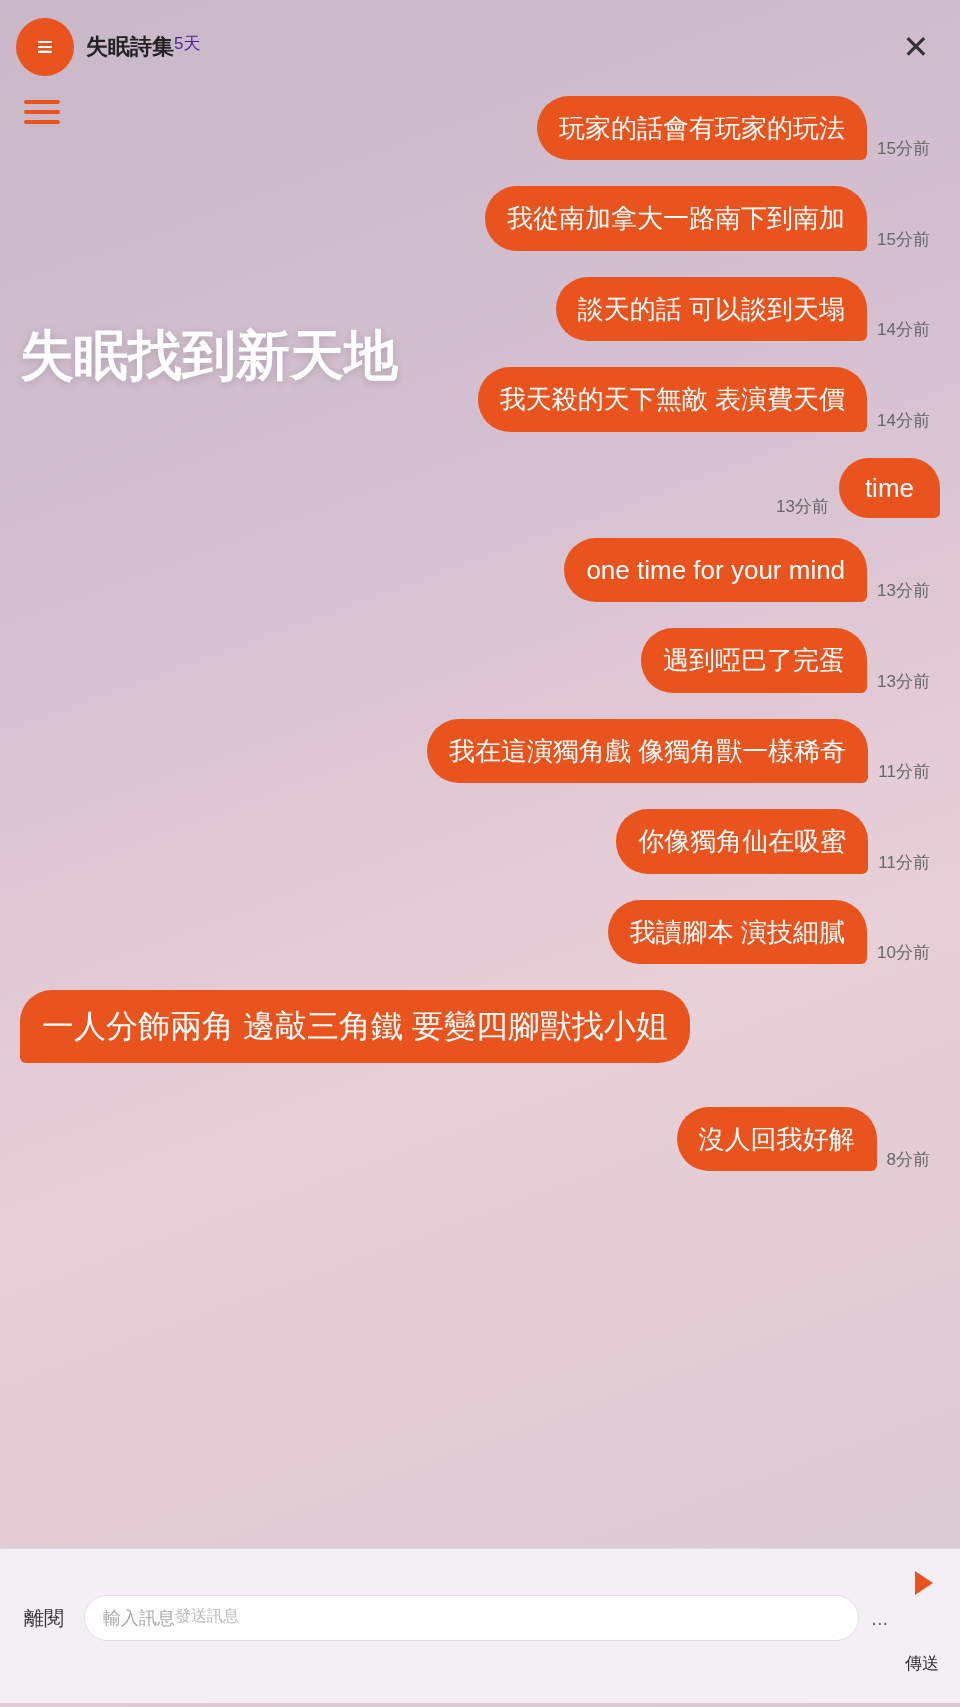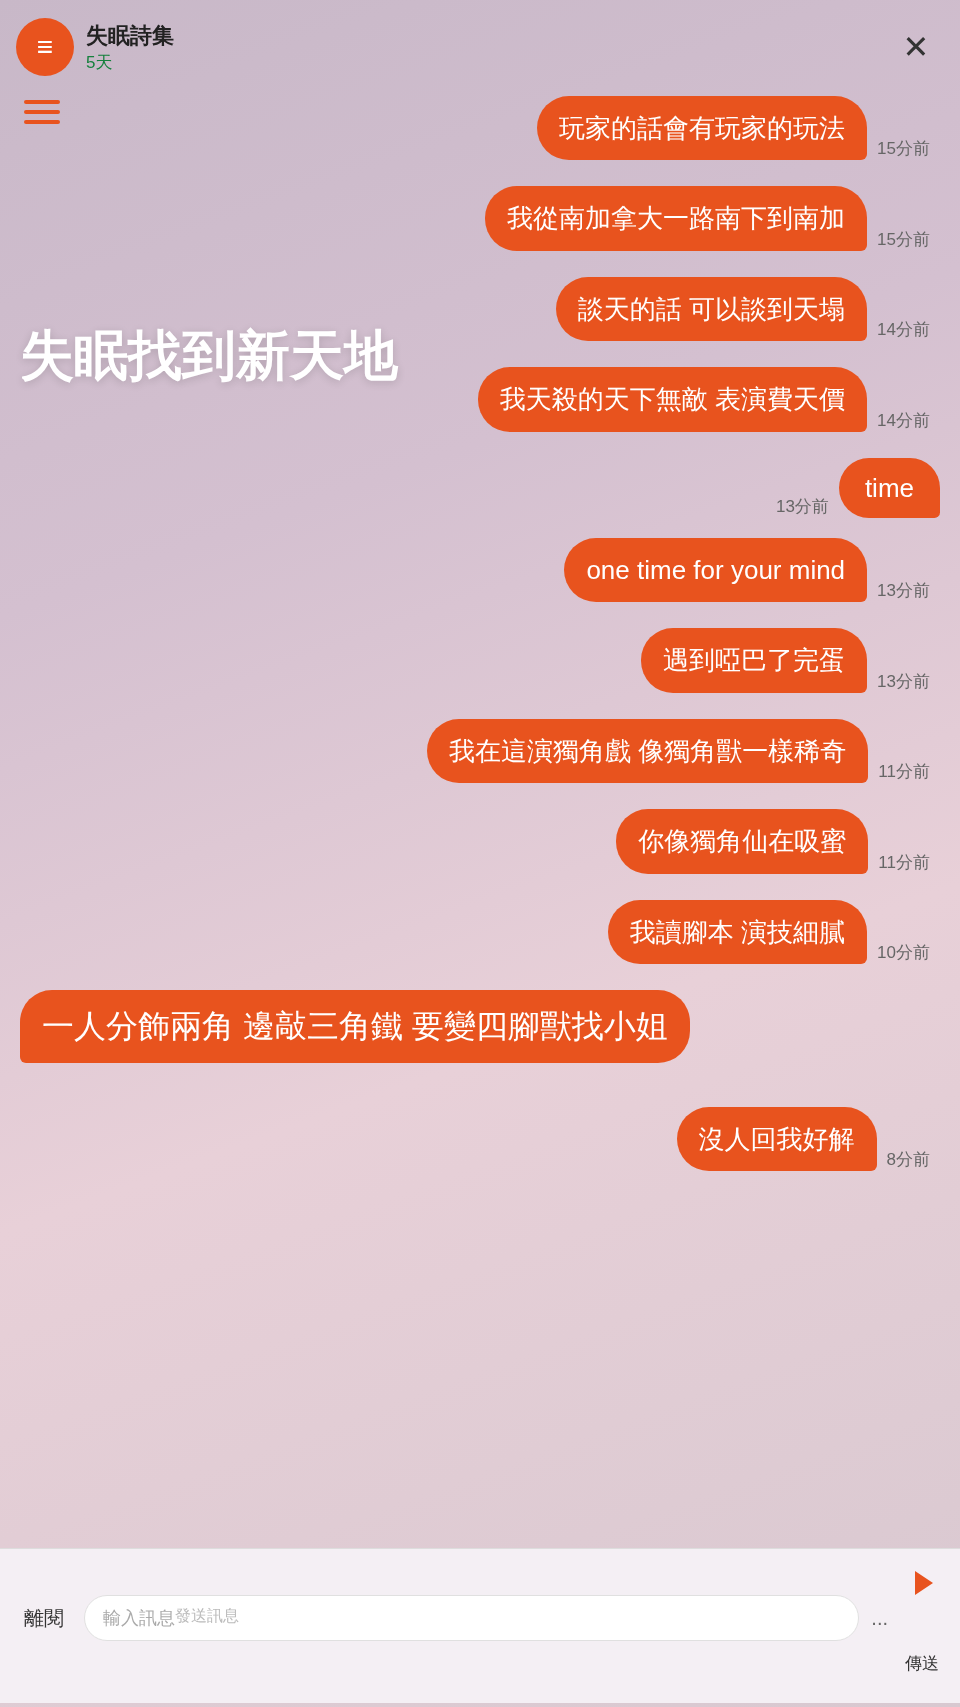--- a/index.html
+++ b/index.html
@@ -42,32 +42,31 @@
     }
 
     .avatar-icon {
       color: white;
       font-size: 28px;
       line-height: 1;
     }
 
     .profile-info {
       display: flex;
-      flex-direction: column;
     }
 
     .profile-name {
       font-size: 22px;
       font-weight: 600;
       color: #222;
     }
 
     .profile-days {
       font-size: 17px;
-      color: #15803d;
+      color: #4c1d95;
     }
 
     .close-btn {
       width: 40px;
       height: 40px;
       display: flex;
       align-items: center;
       justify-content: center;
       cursor: pointer;
     }

